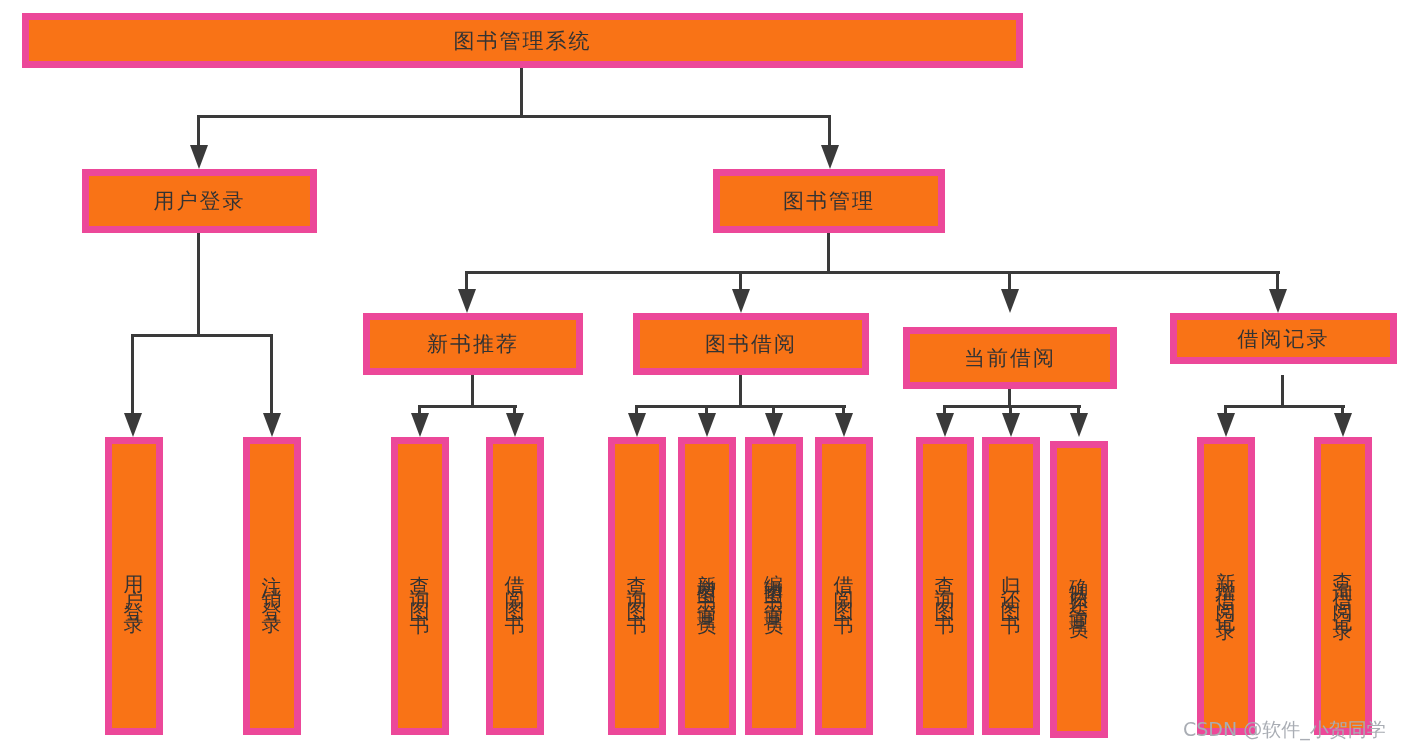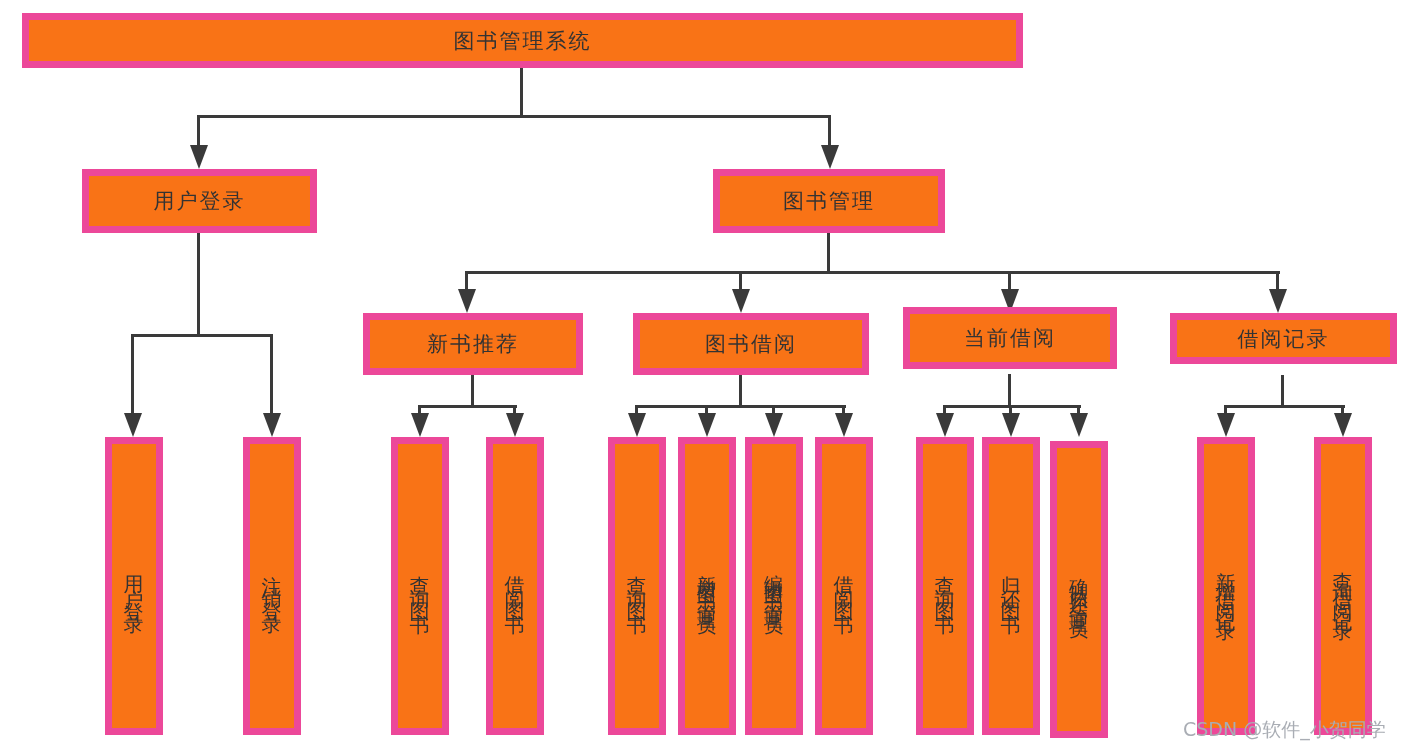--- a/index.html
+++ b/index.html
@@ -146,21 +146,21 @@
   <div class="node lvl" style="left:713px;top:169px;width:232px;height:64px">
     <span>图书管理</span>
   </div>
 
   <div class="node lvl" style="left:363px;top:313px;width:220px;height:62px">
     <span>新书推荐</span>
   </div>
   <div class="node lvl" style="left:633px;top:313px;width:236px;height:62px">
     <span>图书借阅</span>
   </div>
-  <div class="node lvl" style="left:903px;top:307px;width:214px;height:62px">
+  <div class="node lvl" style="left:903px;top:327px;width:214px;height:62px">
     <span>当前借阅</span>
   </div>
   <div class="node lvl" style="left:1170px;top:313px;width:227px;height:51px">
     <span>借阅记录</span>
   </div>
 
   <div class="node leaf" style="left:105px;top:437px;width:58px;height:298px">
     <span>用户登录</span>
   </div>
   <div class="node leaf" style="left:243px;top:437px;width:58px;height:298px">

